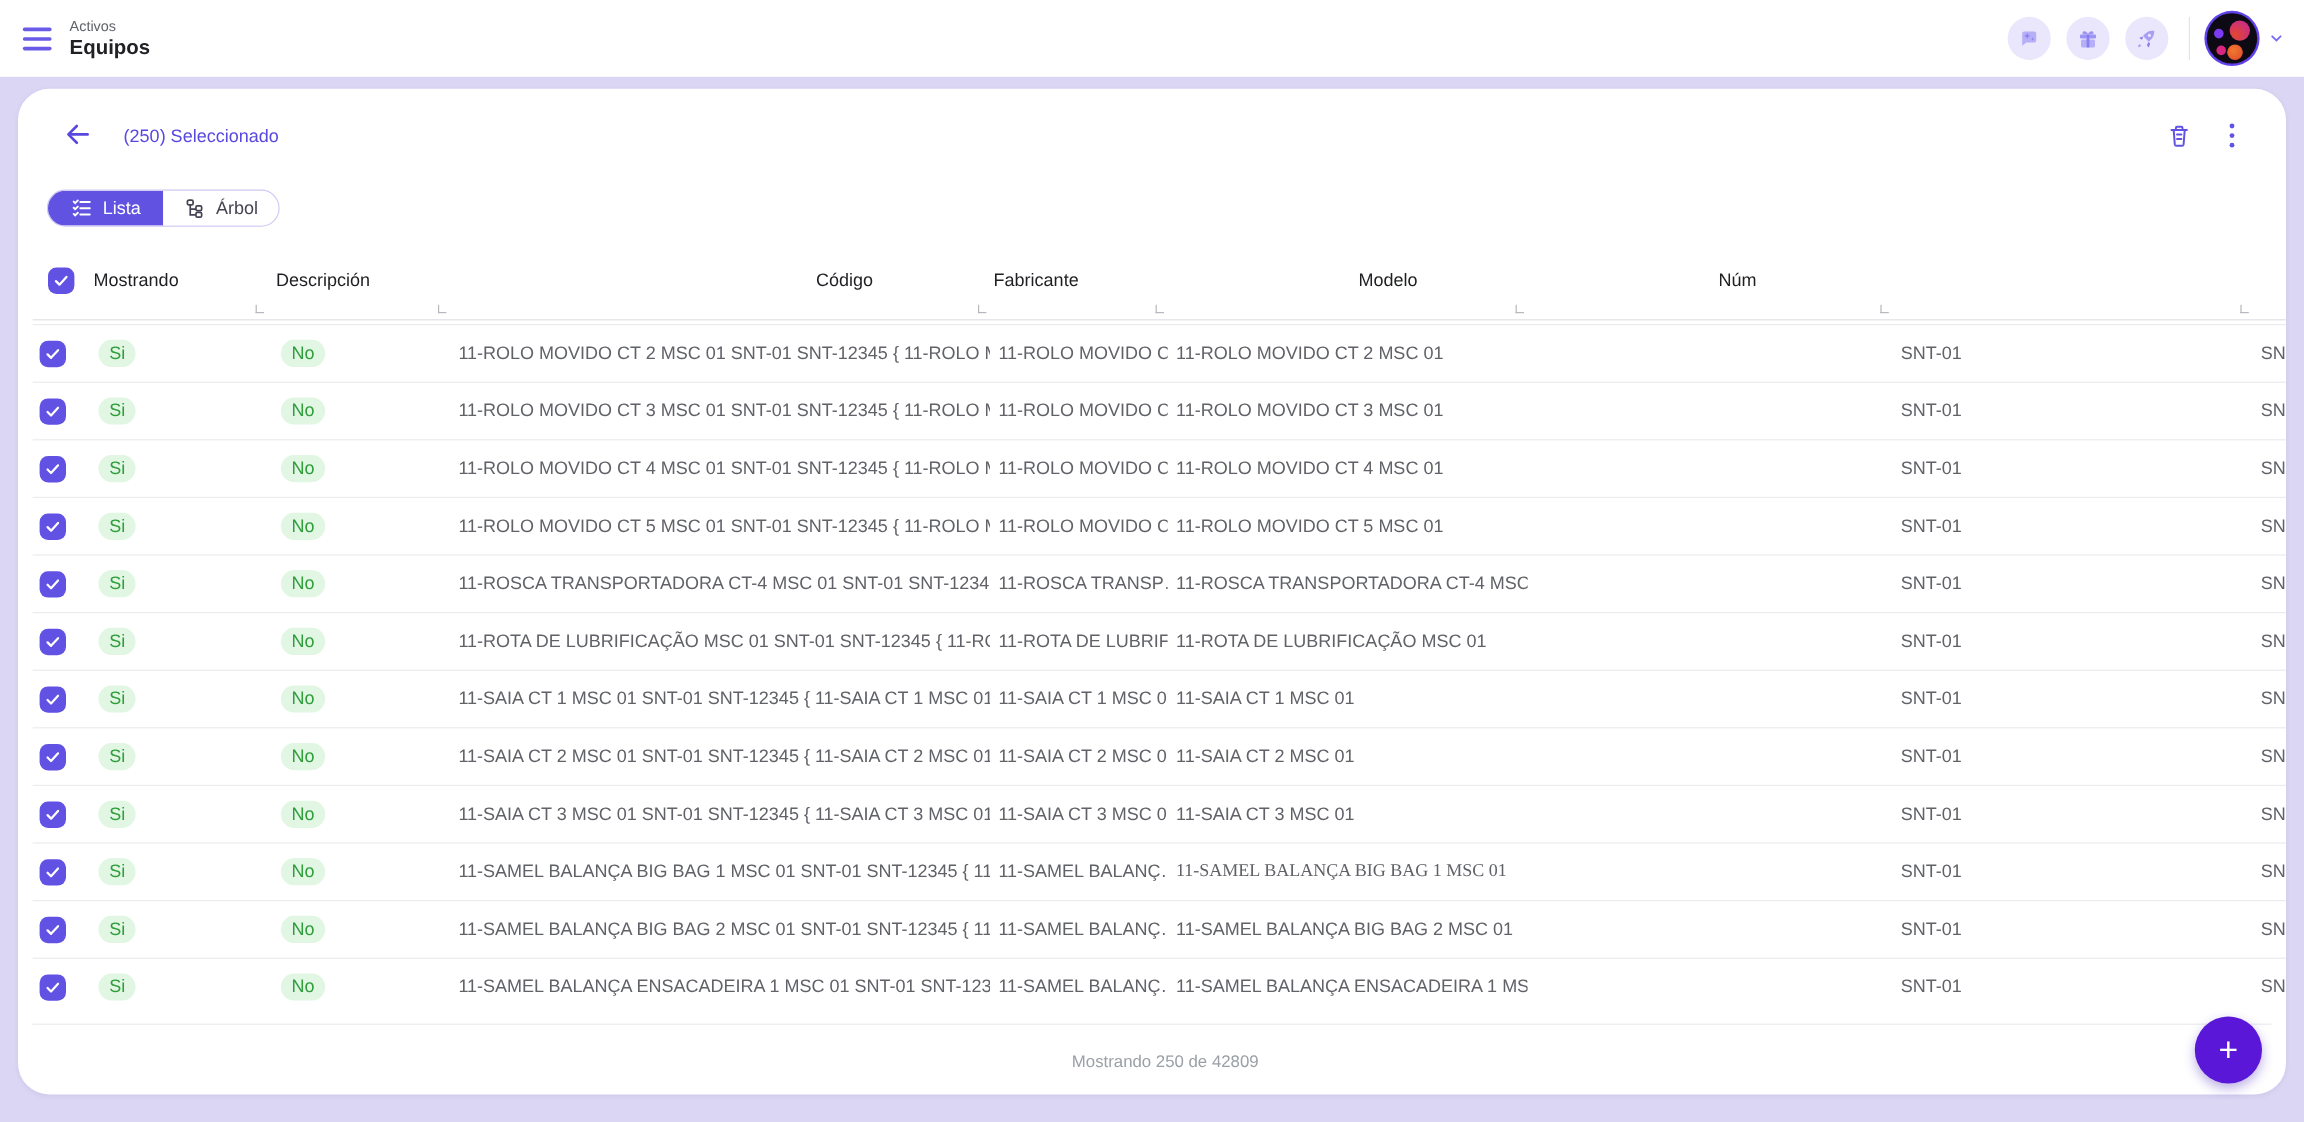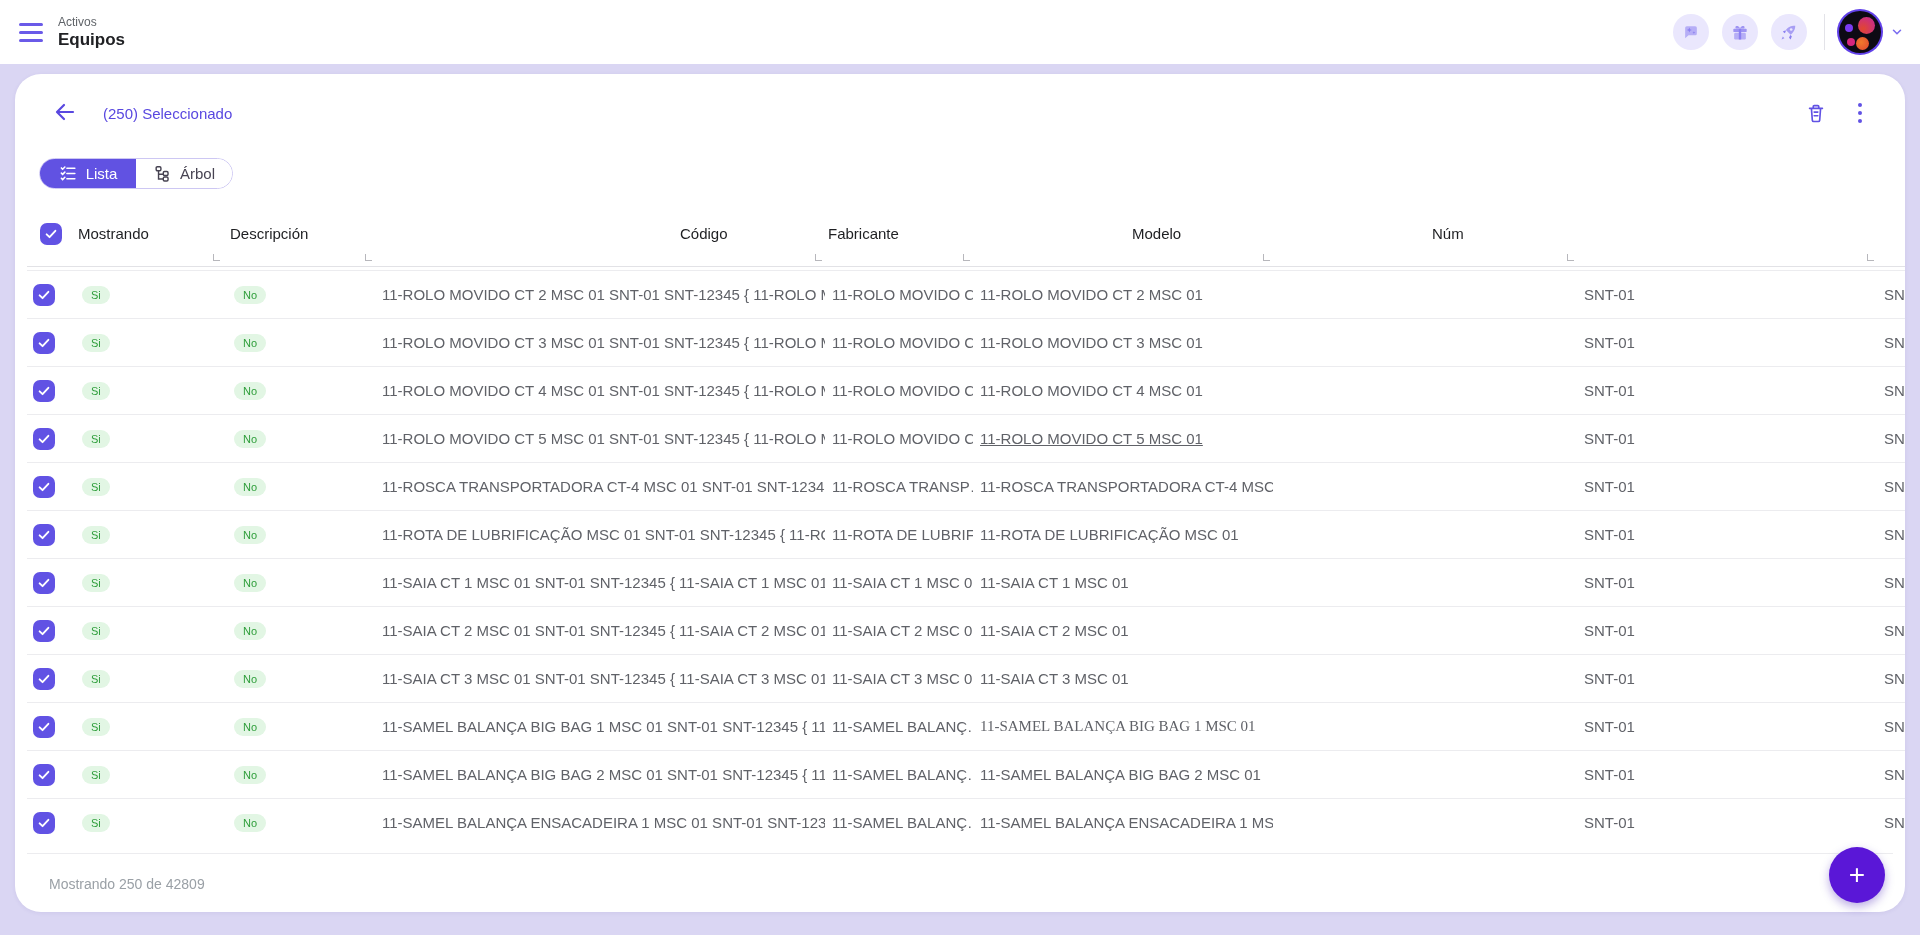--- a/index.html
+++ b/index.html
@@ -70,24 +70,24 @@
   .tab.active{ background:#6152e2; color:#ffffff; }
   
   .table-wrap{ position:absolute; left:12px; top:141px; width:1878px; height:631px; overflow:hidden; }
   .thead{ position:relative; display:flex; height:52px; border-bottom:1px solid #e2e2e6; width:1970px; }
   .th{ font-size:15px; color:#1e1f22; padding:10px 0 0 7px; white-space:nowrap; overflow:hidden; }
   .resize-mark{ position:absolute; bottom:5px; width:7px; height:7px; border-left:1.5px solid #b7b7bc; border-bottom:1.5px solid #b7b7bc; }
   .tbody{ width:1970px; border-top:1px solid #ececef; margin-top:3px; }
   .tr{ display:flex; align-items:center; height:48px; border-bottom:1px solid #ececef; cursor:pointer; }
   .td{ font-size:15px; color:#606268; padding-left:7px; white-space:nowrap; overflow:hidden; }
   .cb{ width:22px; height:22px; border-radius:7px; background:#6152e4; display:flex; align-items:center; justify-content:center; margin-left:6px; cursor:pointer; flex:0 0 auto; }
-  .pill{ display:inline-block; background:#e2f6e4; color:#2f9e3b; border-radius:12px; padding:3px 9px; font-size:11px; margin-left:4px; }
+  .pill{ display:inline-block; background:#e2f6e4; color:#2f9e3b; border-radius:12px; padding:3px 9px; font-size:15px; margin-left:4px; }
   .cell-box{ flex:0 0 auto; }
   
-  .card-footer{ position:absolute; left:12px; right:12px; top:779px; border-top:1px solid #ececef; }
+  .card-footer{ position:absolute; left:12px; right:12px; top:779px; border-top:1px solid #ececef;text-align:center; }
   .summary{ margin:22px 0 0 22px; font-size:14px; color:#9aa0a6; }
   
   .fab{
     position:absolute; left:1829px; top:847px; width:56px; height:56px; border-radius:50%;
     background:#5a17d7; color:#fff; border:none; font-size:28px; font-weight:300; cursor:pointer;
     display:flex; align-items:center; justify-content:center; box-shadow:0 4px 10px rgba(60,20,180,.35);
     line-height:0;
   }
 </style>
 </head>
@@ -277,21 +277,21 @@
             <div class="cb">
               <svg width="14" height="14" viewBox="0 0 24 24" fill="none" stroke="#fff" stroke-width="3.2" stroke-linecap="round" stroke-linejoin="round">
                 <polyline points="4.5,12.5 9.5,17.5 19.5,6.5"></polyline>
               </svg>
             </div>
           </div>
           <div class="cell-box td" style="width: 152px;"><span class="pill">Si</span></div>
           <div class="cell-box td" style="width: 152px;"><span class="pill">No</span></div>
           <div class="cell-box td" style="width: 450px;">11-ROLO MOVIDO CT 5 MSC 01 SNT-01 SNT-12345 { 11-ROLO MOVI…</div>
           <div class="cell-box td" style="width: 148px;">11-ROLO MOVIDO C…</div>
-          <div class="cell-box td" style="width: 300px; text-decoration: underline;">11-ROLO MOVIDO CT 5 MSC 01</div>
+          <div class="cell-box td" style="width: 300px;">11-ROLO MOVIDO CT 5 MSC 01</div>
           <div class="cell-box td" style="width: 304px;"></div>
           <div class="cell-box td" style="width: 300px;">SNT-01</div>
           <div class="cell-box td" style="width: 120px;">SNT</div>
         </div>
         <div class="tr">
           <div class="cell-box" style="width: 44px;">
             <div class="cb">
               <svg width="14" height="14" viewBox="0 0 24 24" fill="none" stroke="#fff" stroke-width="3.2" stroke-linecap="round" stroke-linejoin="round">
                 <polyline points="4.5,12.5 9.5,17.5 19.5,6.5"></polyline>
               </svg>

